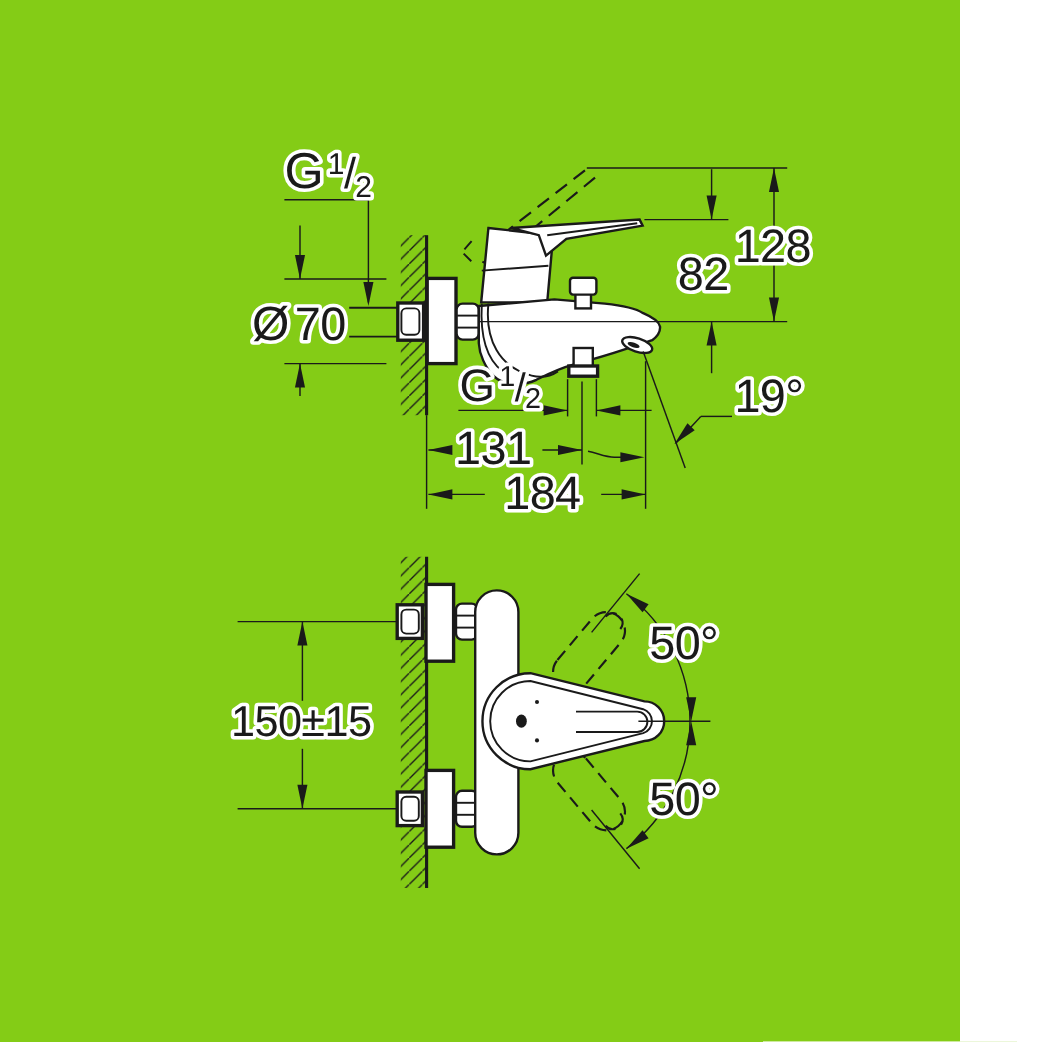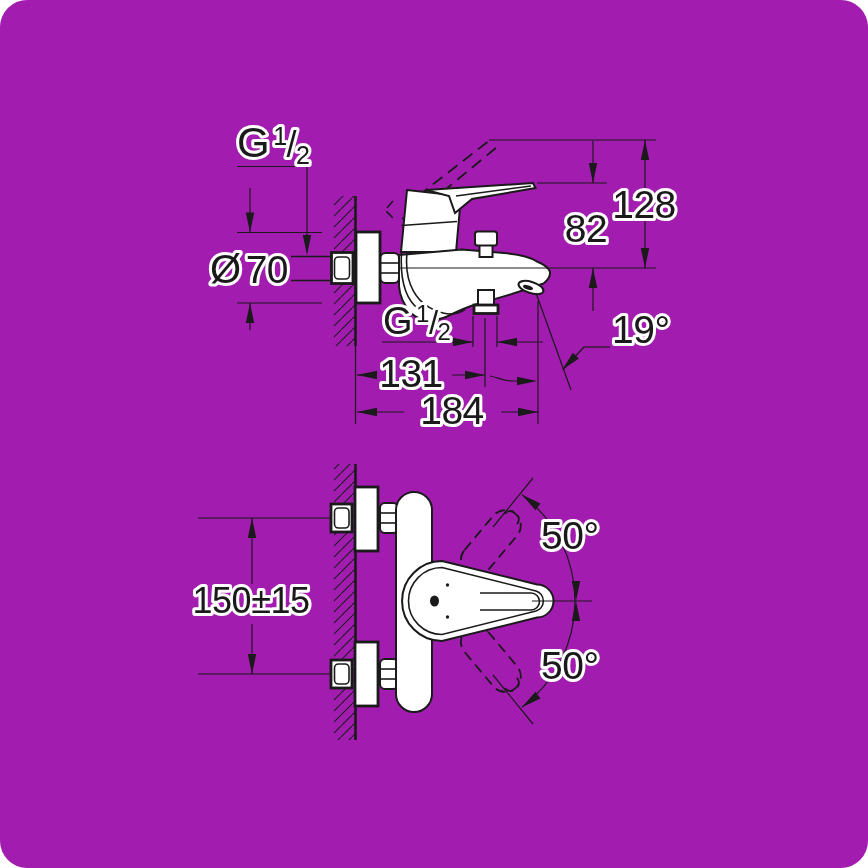--- a/index.html
+++ b/index.html
@@ -1,16 +1,16 @@
 <!DOCTYPE html>
 <html><head>
 <meta charset="utf-8">
 <style>
   html,body{margin:0;padding:0;background:#fff;}
-  .stage{width:868px;height:868px;background:#a21caf;position:relative;overflow:hidden;border-radius:27px;}
+  .stage{width:800px;height:868px;background:#84cc16;position:relative;overflow:hidden;}
   svg{display:block;}
   .t{font-family:"Liberation Sans","DejaVu Sans",sans-serif;fill:#1a1a1a;
      paint-order:stroke;stroke:#ffffff;stroke-width:6px;stroke-linejoin:round;letter-spacing:-0.5px;}
   .ln{stroke:#1a1a1a;stroke-width:1.2;fill:none;stroke-linecap:butt;}
   .thin{stroke:#1a1a1a;stroke-width:1;fill:none;}
   .o2{stroke:#1a1a1a;stroke-width:2;fill:#ffffff;}
   .o2n{stroke:#1a1a1a;stroke-width:1.6;fill:none;}
   .hv{stroke:#1a1a1a;stroke-width:2.8;fill:#ffffff;}
   .dash{stroke:#1a1a1a;stroke-width:1.8;fill:none;stroke-dasharray:12 7;}
   .dash2{stroke:#1a1a1a;stroke-width:1.8;fill:none;stroke-dasharray:10 6;}

